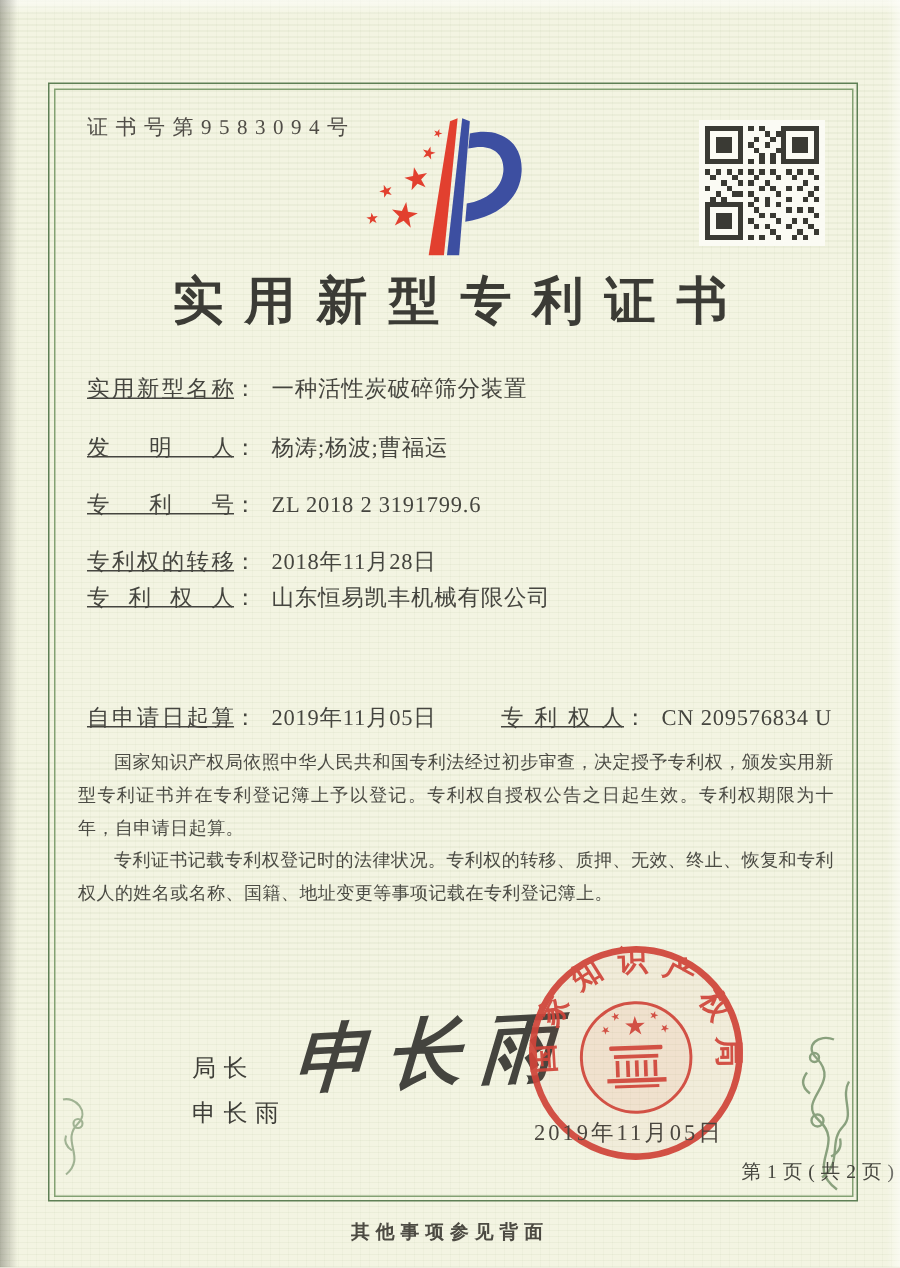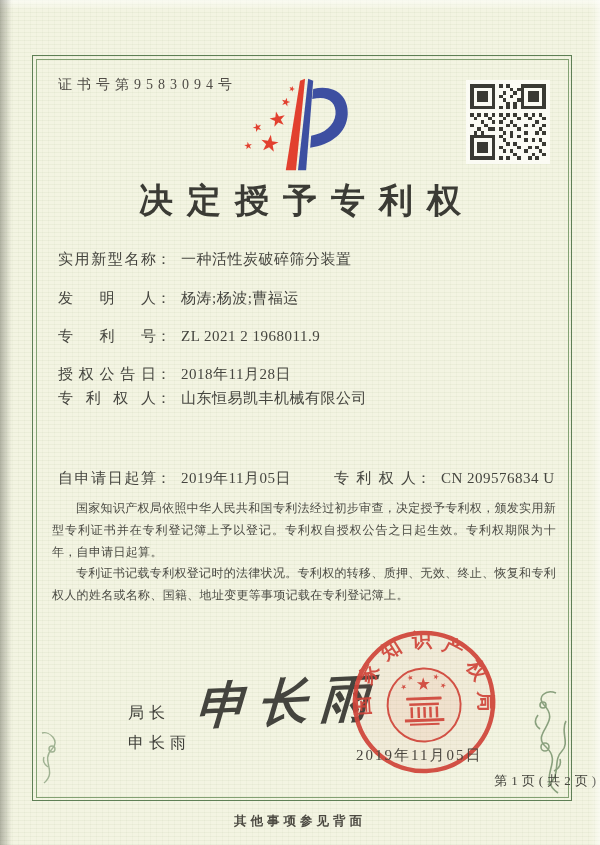--- a/index.html
+++ b/index.html
@@ -36,21 +36,21 @@
   .qr{position:absolute;left:470px;top:84px;width:76px;height:76px;background:#fbfbf4;
       box-shadow:0 0 0 4px #fbfbf4;}
   .title{
     position:absolute;left:0;right:0;top:178px;text-align:center;
     font-size:34px;font-weight:600;color:#3b3b35;
     letter-spacing:14px;text-indent:14px;
   }
   .row{position:absolute;left:58px;right:46px;font-size:15px;color:#45453f;white-space:nowrap;}
   .lbl{
     display:inline-block;width:98px;vertical-align:bottom;
-    text-align:justify;text-align-last:justify;text-justify:inter-character;
+    text-align:justify;text-align-last:justify;text-justify:inter-character;text-decoration:underline;
   }
   .colon{display:inline-block;}
   .val{margin-left:10px;letter-spacing:0.5px;}
   .grant2{position:absolute;left:276px;top:0;white-space:nowrap;}
   .grant2 .lbl{width:82px;}
   .body-text{
     position:absolute;left:52px;right:44px;top:498px;
     font-size:12px;line-height:1.82;color:#4b4b44;
     text-align:justify;letter-spacing:0.3px;
   }
@@ -113,33 +113,33 @@
         <rect x="1" y="15" width="5" height="5"></rect>
     </g>
     <g fill="#3a3a34">
       <rect x="2" y="2" width="3" height="3"></rect>
         <rect x="16" y="2" width="3" height="3"></rect>
         <rect x="2" y="16" width="3" height="3"></rect>
       <path d="M8 0h1v1h-1z M10 0h1v1h-1z M11 1h1v1h-1z M13 1h1v1h-1z M9 2h1v1h-1z M12 2h1v1h-1z M8 3h1v1h-1z M11 3h1v1h-1z M13 4h1v1h-1z M9 4h1v1h-1z M10 5h1v1h-1z M12 5h1v1h-1z M8 6h1v1h-1z M10 6h1v1h-1z M12 6h1v1h-1z M6 8h1v1h-1z M6 10h1v1h-1z M6 12h1v1h-1z M0 8h1v1h-1z M2 8h1v1h-1z M4 8h1v1h-1z M1 9h1v1h-1z M5 9h1v1h-1z M3 10h1v1h-1z M0 11h1v1h-1z M4 11h1v1h-1z M2 12h1v1h-1z M5 12h1v1h-1z M1 13h1v1h-1z M3 13h1v1h-1z M8 8h1v1h-1z M10 8h1v1h-1z M12 8h1v1h-1z M9 9h1v1h-1z M13 9h1v1h-1z M8 10h1v1h-1z M11 10h1v1h-1z M10 11h1v1h-1z M12 11h1v1h-1z M8 12h1v1h-1z M13 12h1v1h-1z M9 13h1v1h-1z M11 13h1v1h-1z M15 8h1v1h-1z M17 8h1v1h-1z M19 8h1v1h-1z M16 9h1v1h-1z M20 9h1v1h-1z M18 10h1v1h-1z M15 11h1v1h-1z M17 11h1v1h-1z M20 11h1v1h-1z M19 12h1v1h-1z M15 13h1v1h-1z M18 13h1v1h-1z M20 13h1v1h-1z M8 14h1v1h-1z M11 14h1v1h-1z M13 14h1v1h-1z M9 15h1v1h-1z M10 16h1v1h-1z M12 16h1v1h-1z M8 17h1v1h-1z M13 17h1v1h-1z M9 18h1v1h-1z M11 18h1v1h-1z M12 19h1v1h-1z M8 20h1v1h-1z M10 20h1v1h-1z M13 20h1v1h-1z M15 15h1v1h-1z M17 15h1v1h-1z M19 15h1v1h-1z M20 16h1v1h-1z M16 17h1v1h-1z M18 17h1v1h-1z M15 18h1v1h-1z M19 18h1v1h-1z M17 19h1v1h-1z M20 19h1v1h-1z M16 20h1v1h-1z M18 20h1v1h-1z"></path>
     </g>
   </svg>
 
-  <div class="title">决定授予专利权</div>
+  <div class="title">实用新型专利证书</div>
 
   <div class="row" style="top:250px">
     <span class="lbl">实用新型名称</span><span class="colon">：</span><span class="val">一种活性炭破碎筛分装置</span>
   </div>
   <div class="row" style="top:289px">
     <span class="lbl">发明人</span><span class="colon">：</span><span class="val">杨涛;杨波;曹福运</span>
   </div>
   <div class="row" style="top:327px">
-    <span class="lbl">专利号</span><span class="colon">：</span><span class="val">ZL 2021 2 1968011.9</span>
+    <span class="lbl">专利号</span><span class="colon">：</span><span class="val">ZL 2018 2 3191799.6</span>
   </div>
   <div class="row" style="top:365px">
-    <span class="lbl">授权公告日</span><span class="colon">：</span><span class="val">2018年11月28日</span>
+    <span class="lbl">专利权的转移</span><span class="colon">：</span><span class="val">2018年11月28日</span>
   </div>
   <div class="row" style="top:389px">
     <span class="lbl">专利权人</span><span class="colon">：</span><span class="val">山东恒易凯丰机械有限公司</span>
   </div>
   <div class="row" style="top:469px">
     <span class="lbl">自申请日起算</span><span class="colon">：</span><span class="val">2019年11月05日</span>
     <span class="grant2">
       <span class="lbl">专利权人</span><span class="colon">：</span><span class="val">CN 209576834 U</span>
     </span>
   </div>

